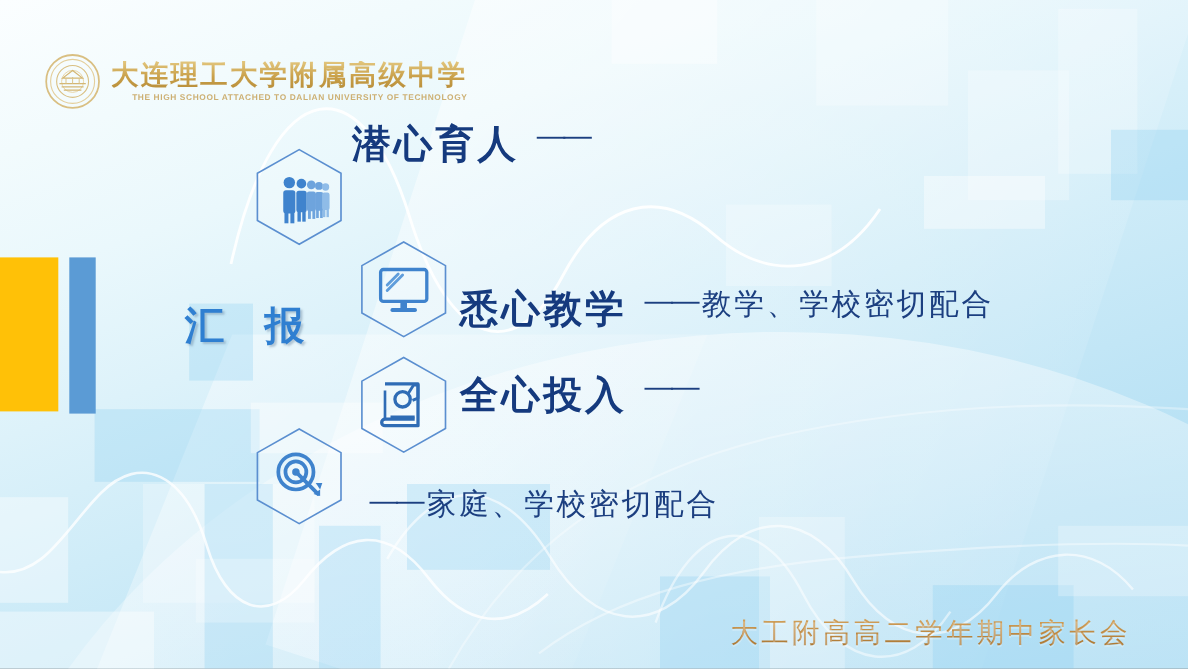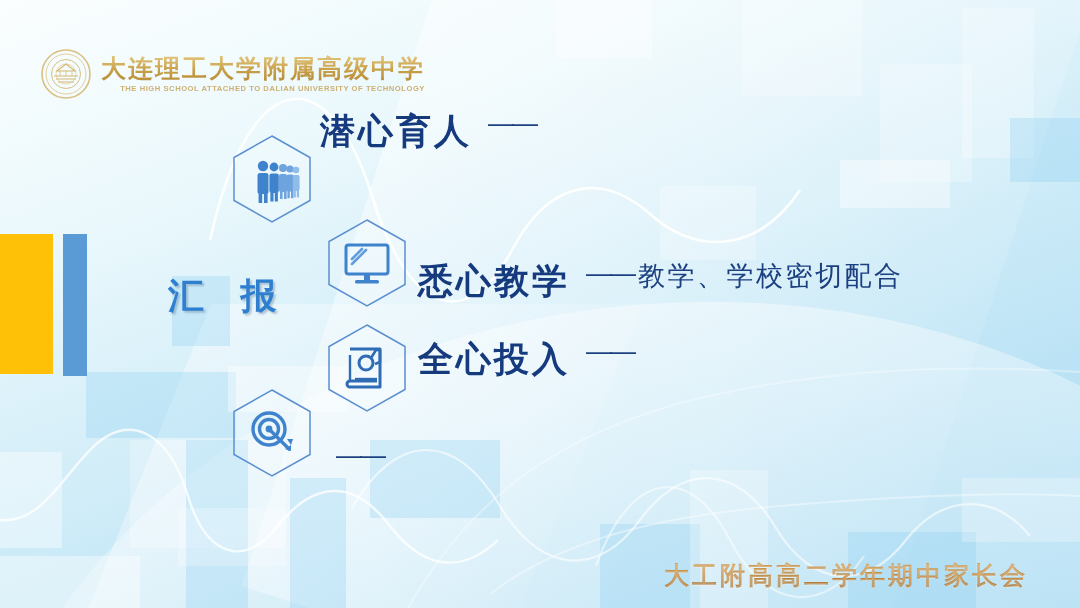--- a/index.html
+++ b/index.html
@@ -160,21 +160,21 @@
     letter-spacing: 2.5px;
     font-family: "DejaVu Sans", "Liberation Sans", sans-serif;
   }
 
   
   .footer {
     position: absolute;
     right: 52px;
     bottom: 16px;
     font-size: 25px;
-    font-weight: bold;
+    font-weight: normal;
     letter-spacing: 3px;
     color: #b8863c;
     background: linear-gradient(180deg, #d8a862 0%, #bb8640 55%, #a4712f 100%);
     -webkit-background-clip: text;
     background-clip: text;
     -webkit-text-fill-color: transparent;
     text-shadow: 0 1px 0 rgba(255,255,255,0.25);
     white-space: nowrap;
     font-family: "DejaVu Sans", "Liberation Sans", sans-serif;
   }
@@ -307,17 +307,18 @@
     <circle cx="40" cy="42" r="16" fill="none" stroke="#3f83cd" stroke-width="3.4"></circle>
     <circle cx="40" cy="42" r="9.5" fill="none" stroke="#3f83cd" stroke-width="3.4"></circle>
     <circle cx="40" cy="42" r="3.4" fill="#3f83cd"></circle>
     <path d="M40 42 L60 62" stroke="#3f83cd" stroke-width="3.4" stroke-linecap="round"></path>
     <path d="M56 50 l6 6 -2 8 -8 2 -6 -6 z" fill="#3f83cd" opacity="0"></path>
     <path d="M58 52 l6 0 -2 6 z" fill="#3f83cd"></path>
     <path d="M62 58 l0 6 -6 -2 z" fill="#3f83cd"></path>
   </svg>
   <div class="row" style="left:320px; top:440px;">
     <span class="row-dash">——</span>
+    <span class="row-sub">家庭、学校密切配合</span>
   </div>
 
   <div class="footer">大工附高高二学年期中家长会</div>
 
 </div>
 
 </body></html>

